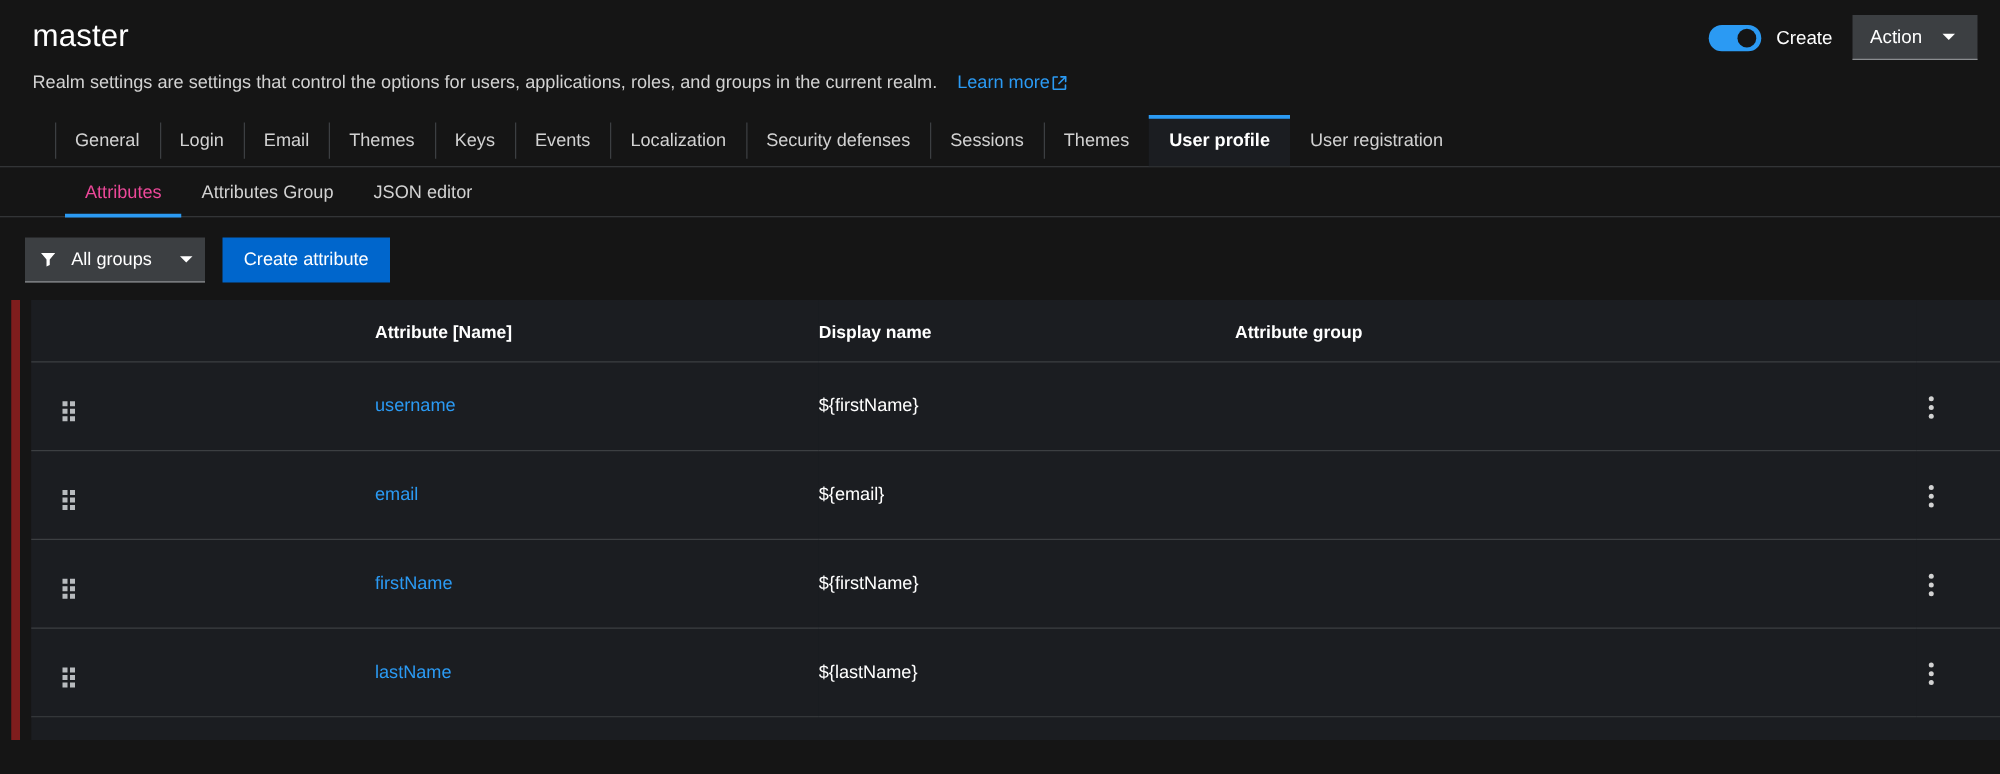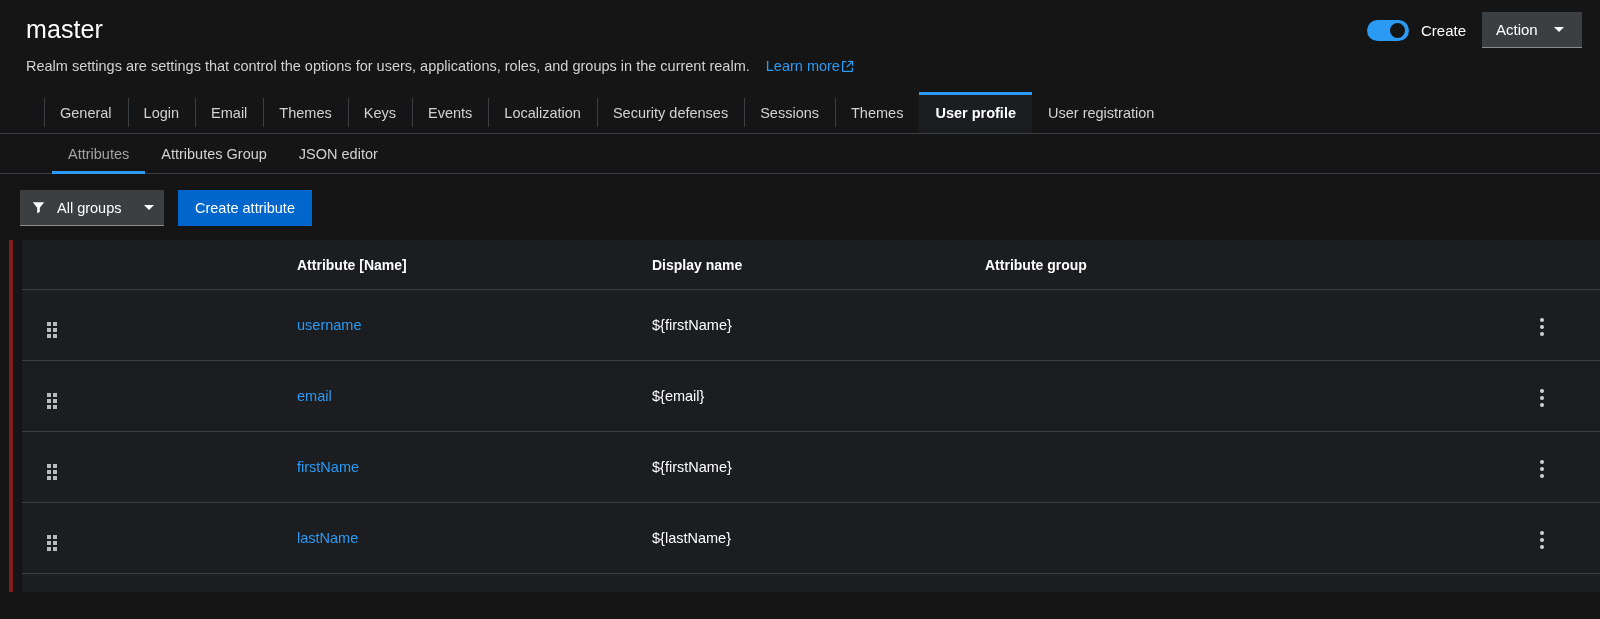--- a/index.html
+++ b/index.html
@@ -162,21 +162,21 @@
     align-items: center;
     padding: 0 16px;
     font-size: 14.5px;
     color: #d2d2d2;
     cursor: pointer;
     background: transparent;
     border: none;
     font-family: "Liberation Sans", sans-serif;
     white-space: nowrap;
   }
-  .subtab.active { color: #a3a3a3; }
+  .subtab.active { color: #ec4899; }
   .subtab.active::after {
     content: "";
     position: absolute;
     left: 0; right: 0; bottom: -1px;
     height: 3px;
     background: #2b9af3;
   }
 
   
   .toolbar {
@@ -210,21 +210,21 @@
     border: none;
     color: #ffffff;
     font-size: 14.5px;
     font-family: "Liberation Sans", sans-serif;
     cursor: pointer;
   }
 
   
   .table-wrap {
     padding: 0 0 0 9px;
-    border-left: 4px solid #7f1d1d;
+    border-left: 7px solid #7f1d1d;
     margin-left: 9px;
     margin-right: 0;
   }
   table.attr-table {
     width: 1582px;
     border-collapse: collapse;
     table-layout: fixed;
     background: #1b1d21;
   }
   table.attr-table thead th {

